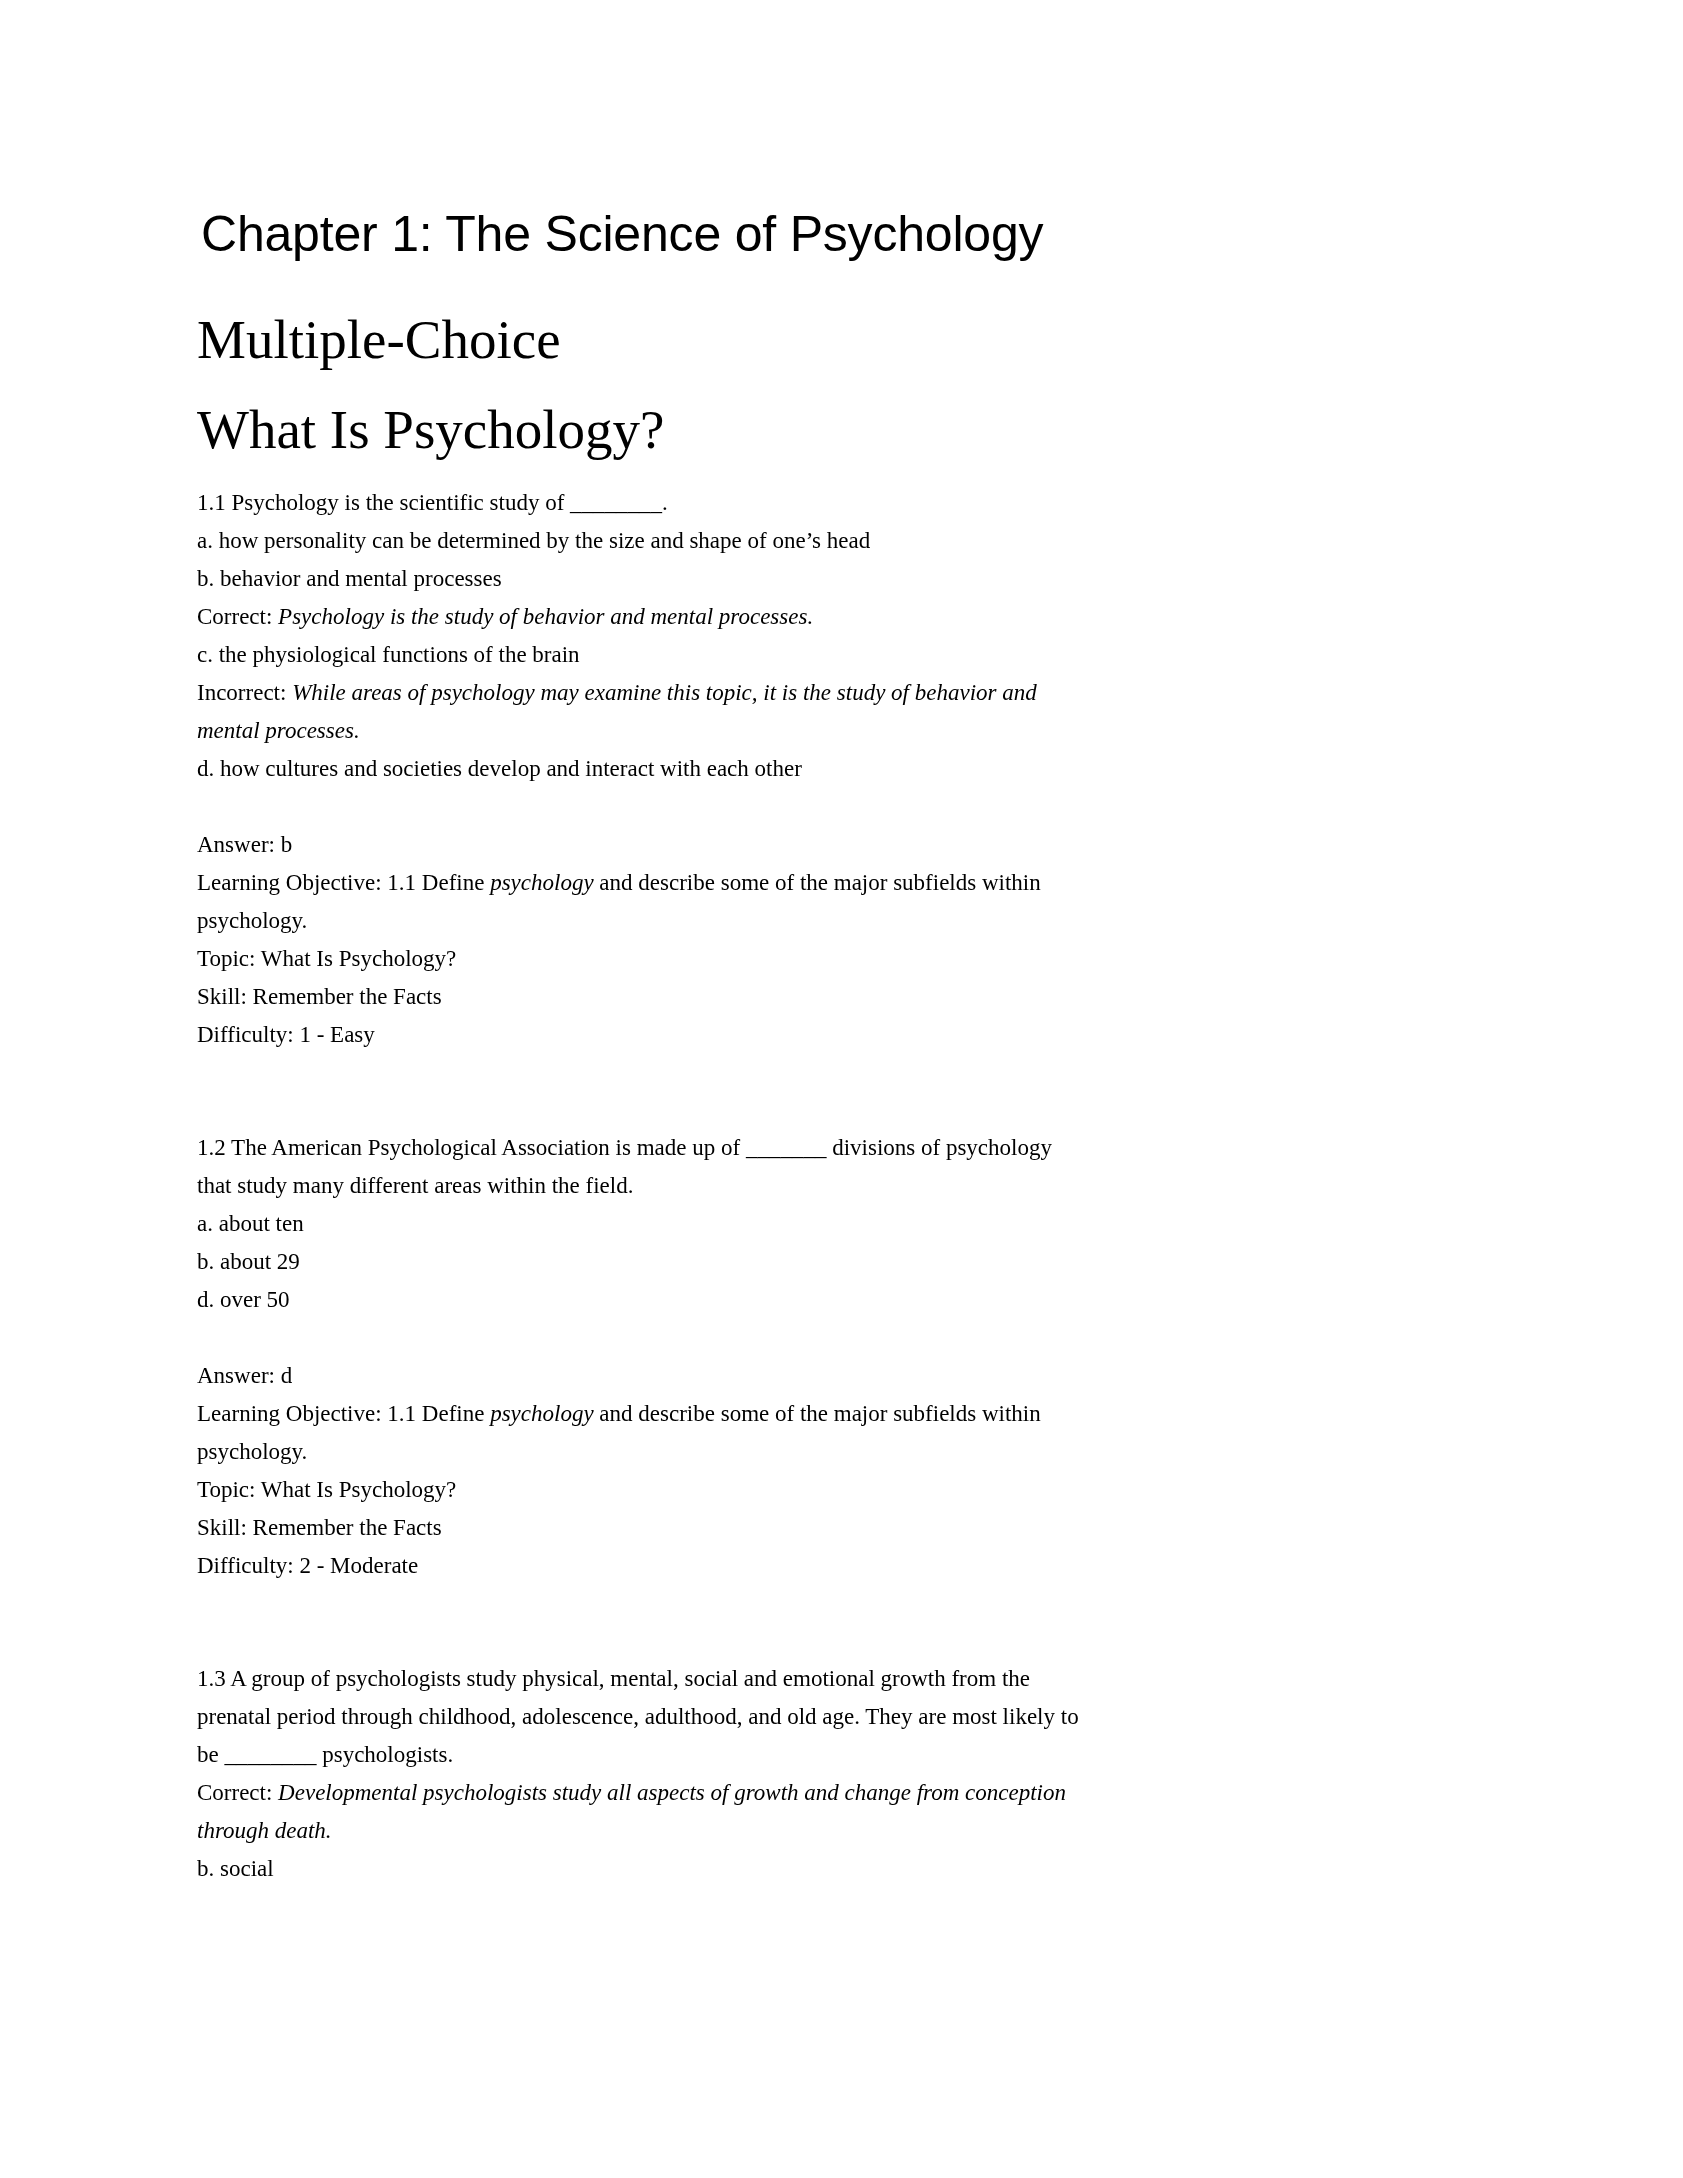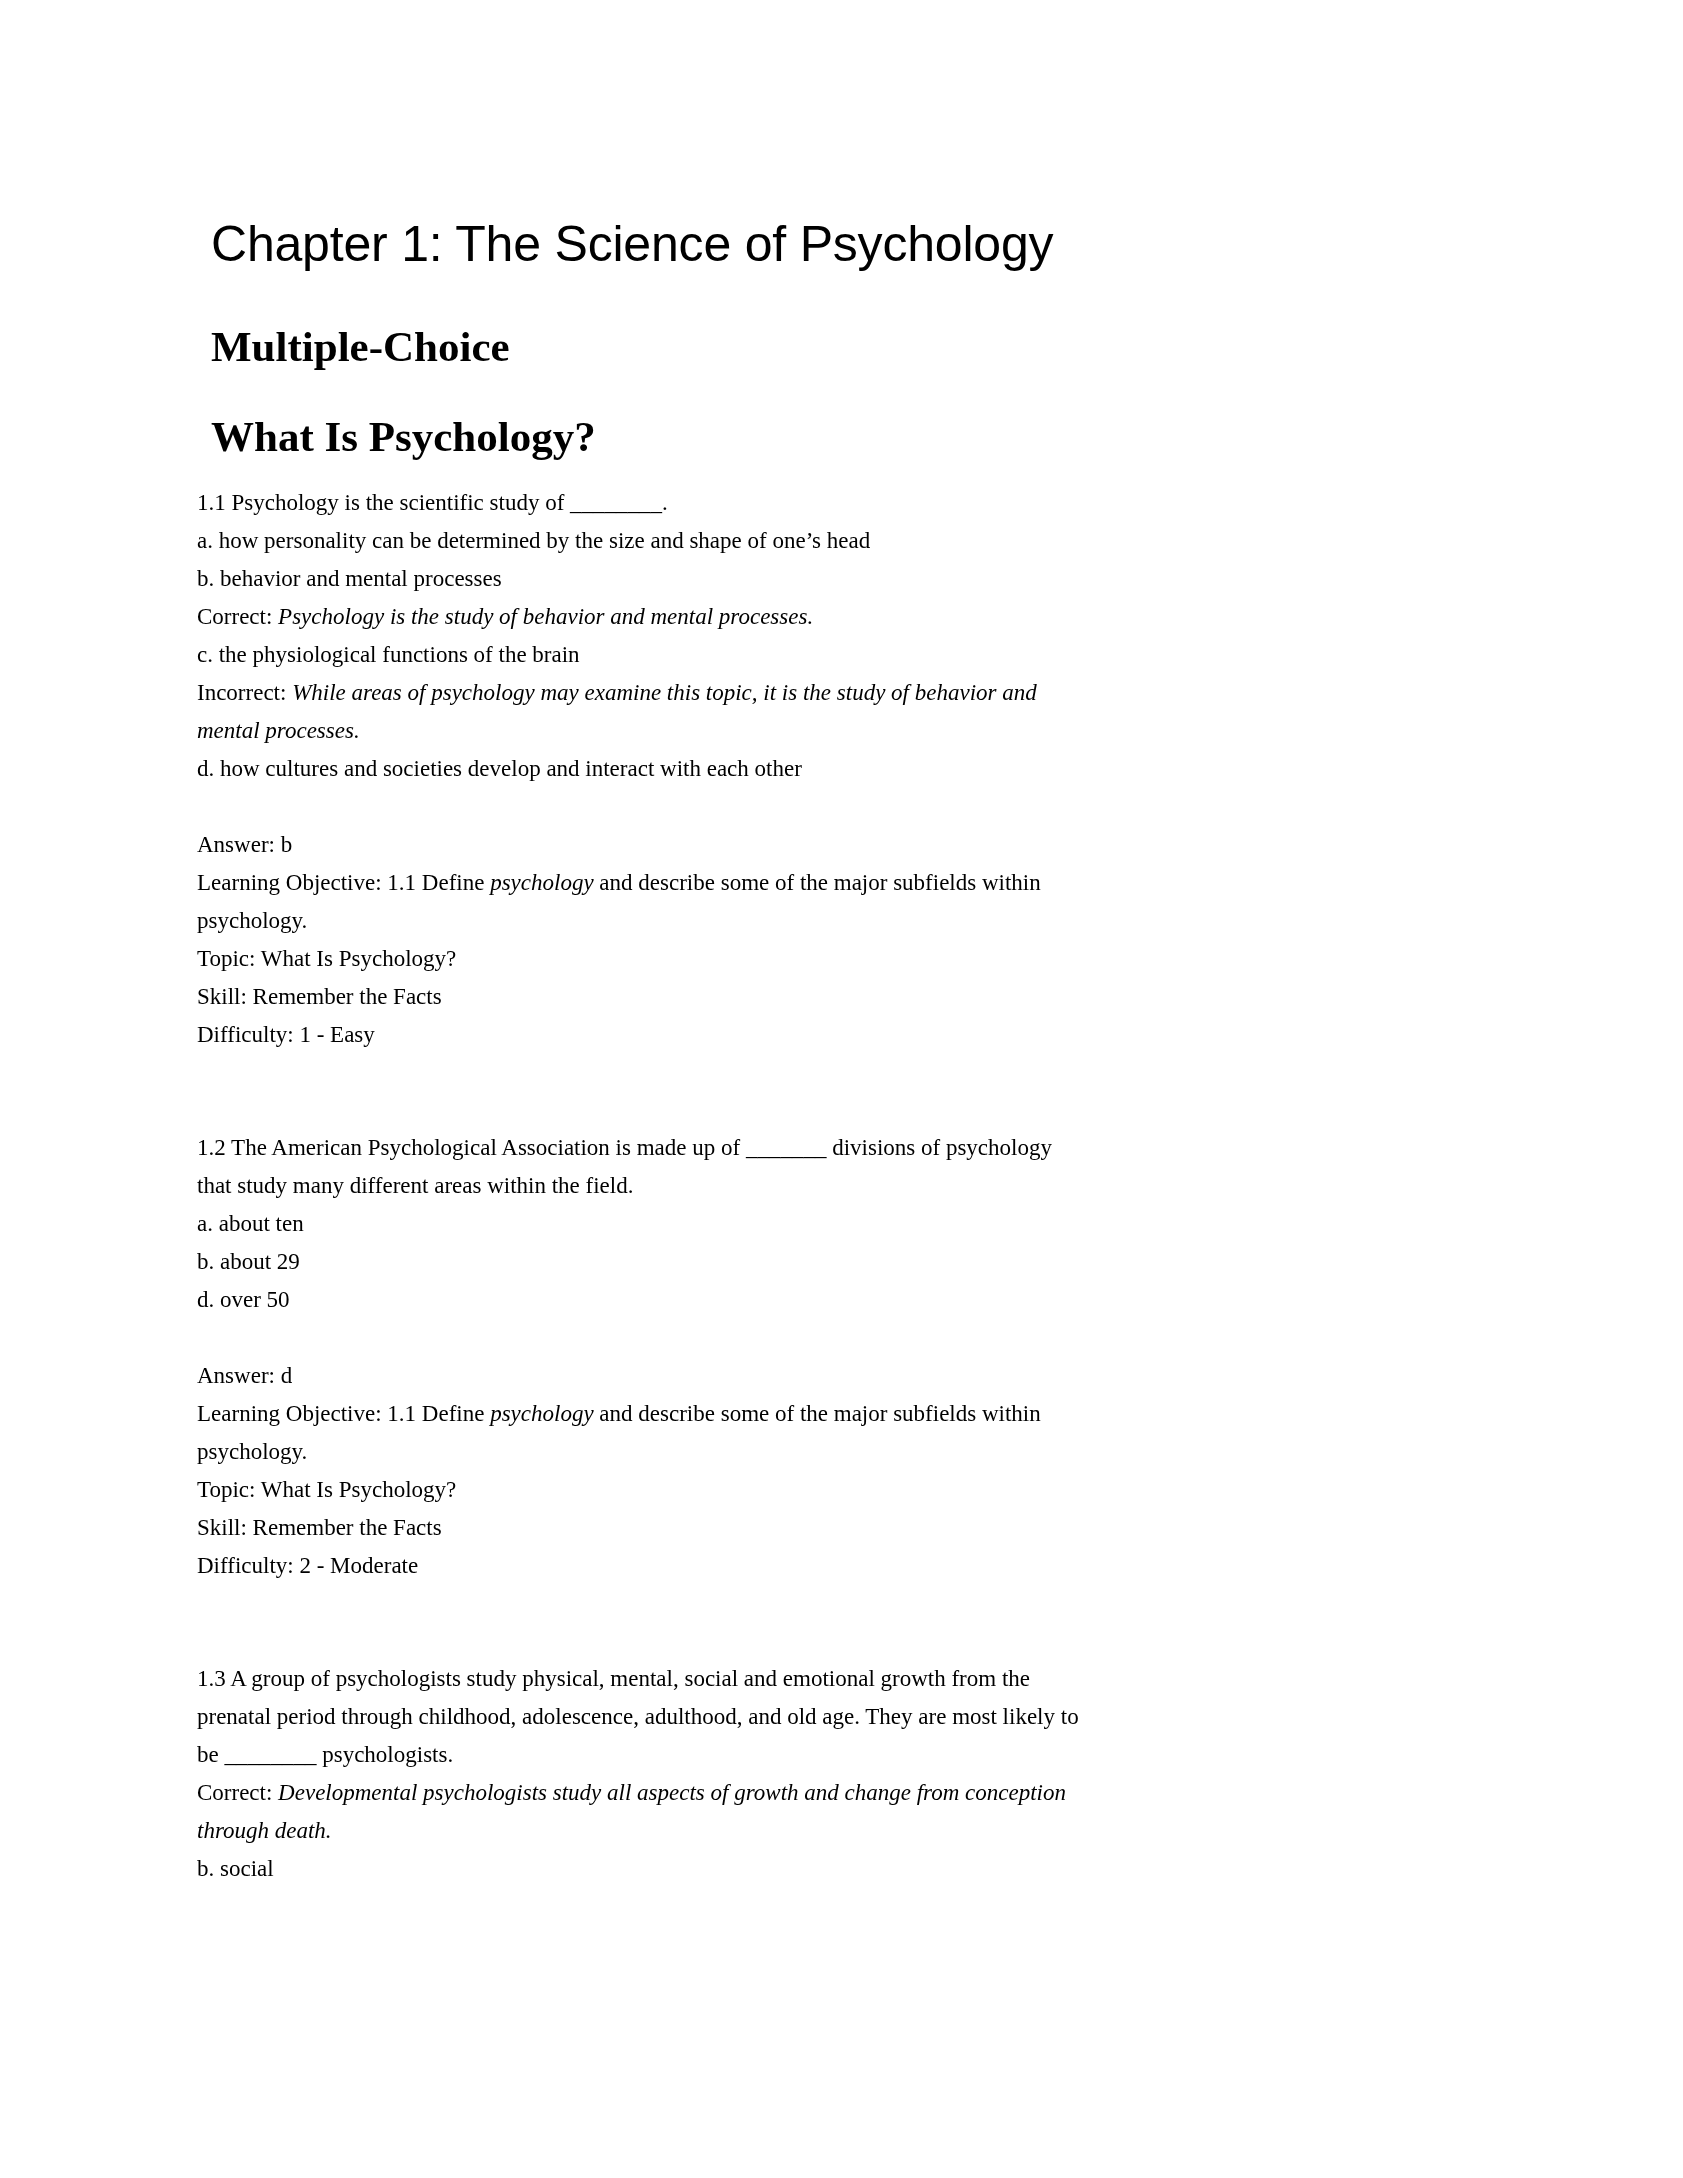--- a/index.html
+++ b/index.html
@@ -1,25 +1,25 @@
 <!DOCTYPE html>
 <html><head>
 <meta charset="utf-8">
 <style>
   html, body { margin: 0; padding: 0; background: #ffffff; }
   body { width: 1683px; height: 2178px; position: relative; overflow: hidden; color: #000; }
   .page { position: absolute; left: 197px; top: 0; width: 1287px; }
   .chapter-title {
     position: absolute; top: 201px; left: 0;
     font-family: "Liberation Sans", sans-serif; font-size: 50px; font-weight: normal;
-    margin: 14px; white-space: nowrap; letter-spacing: -0.2px;
+    margin: 4px; white-space: nowrap; letter-spacing: -0.2px;
   }
   .h2 {
-    position: absolute; left: 0; margin: 14px;
-    font-family: "Liberation Serif", serif; font-weight: bold; font-size: 43px;
+    position: absolute; left: 0; margin: 0;
+    font-family: "Liberation Serif", serif; font-weight: normal; font-size: 55px;
     white-space: nowrap;
   }
   .h2.mc { top: 308px; }
   .h2.section { top: 398px; }
   .body {
     position: absolute; left: 0; top: 484px; width: 1287px;
     font-family: "Liberation Serif", serif; font-size: 23px; line-height: 38px;
   }
   .line { white-space: nowrap; min-height: 38px; }
   .em { font-style: italic; }

